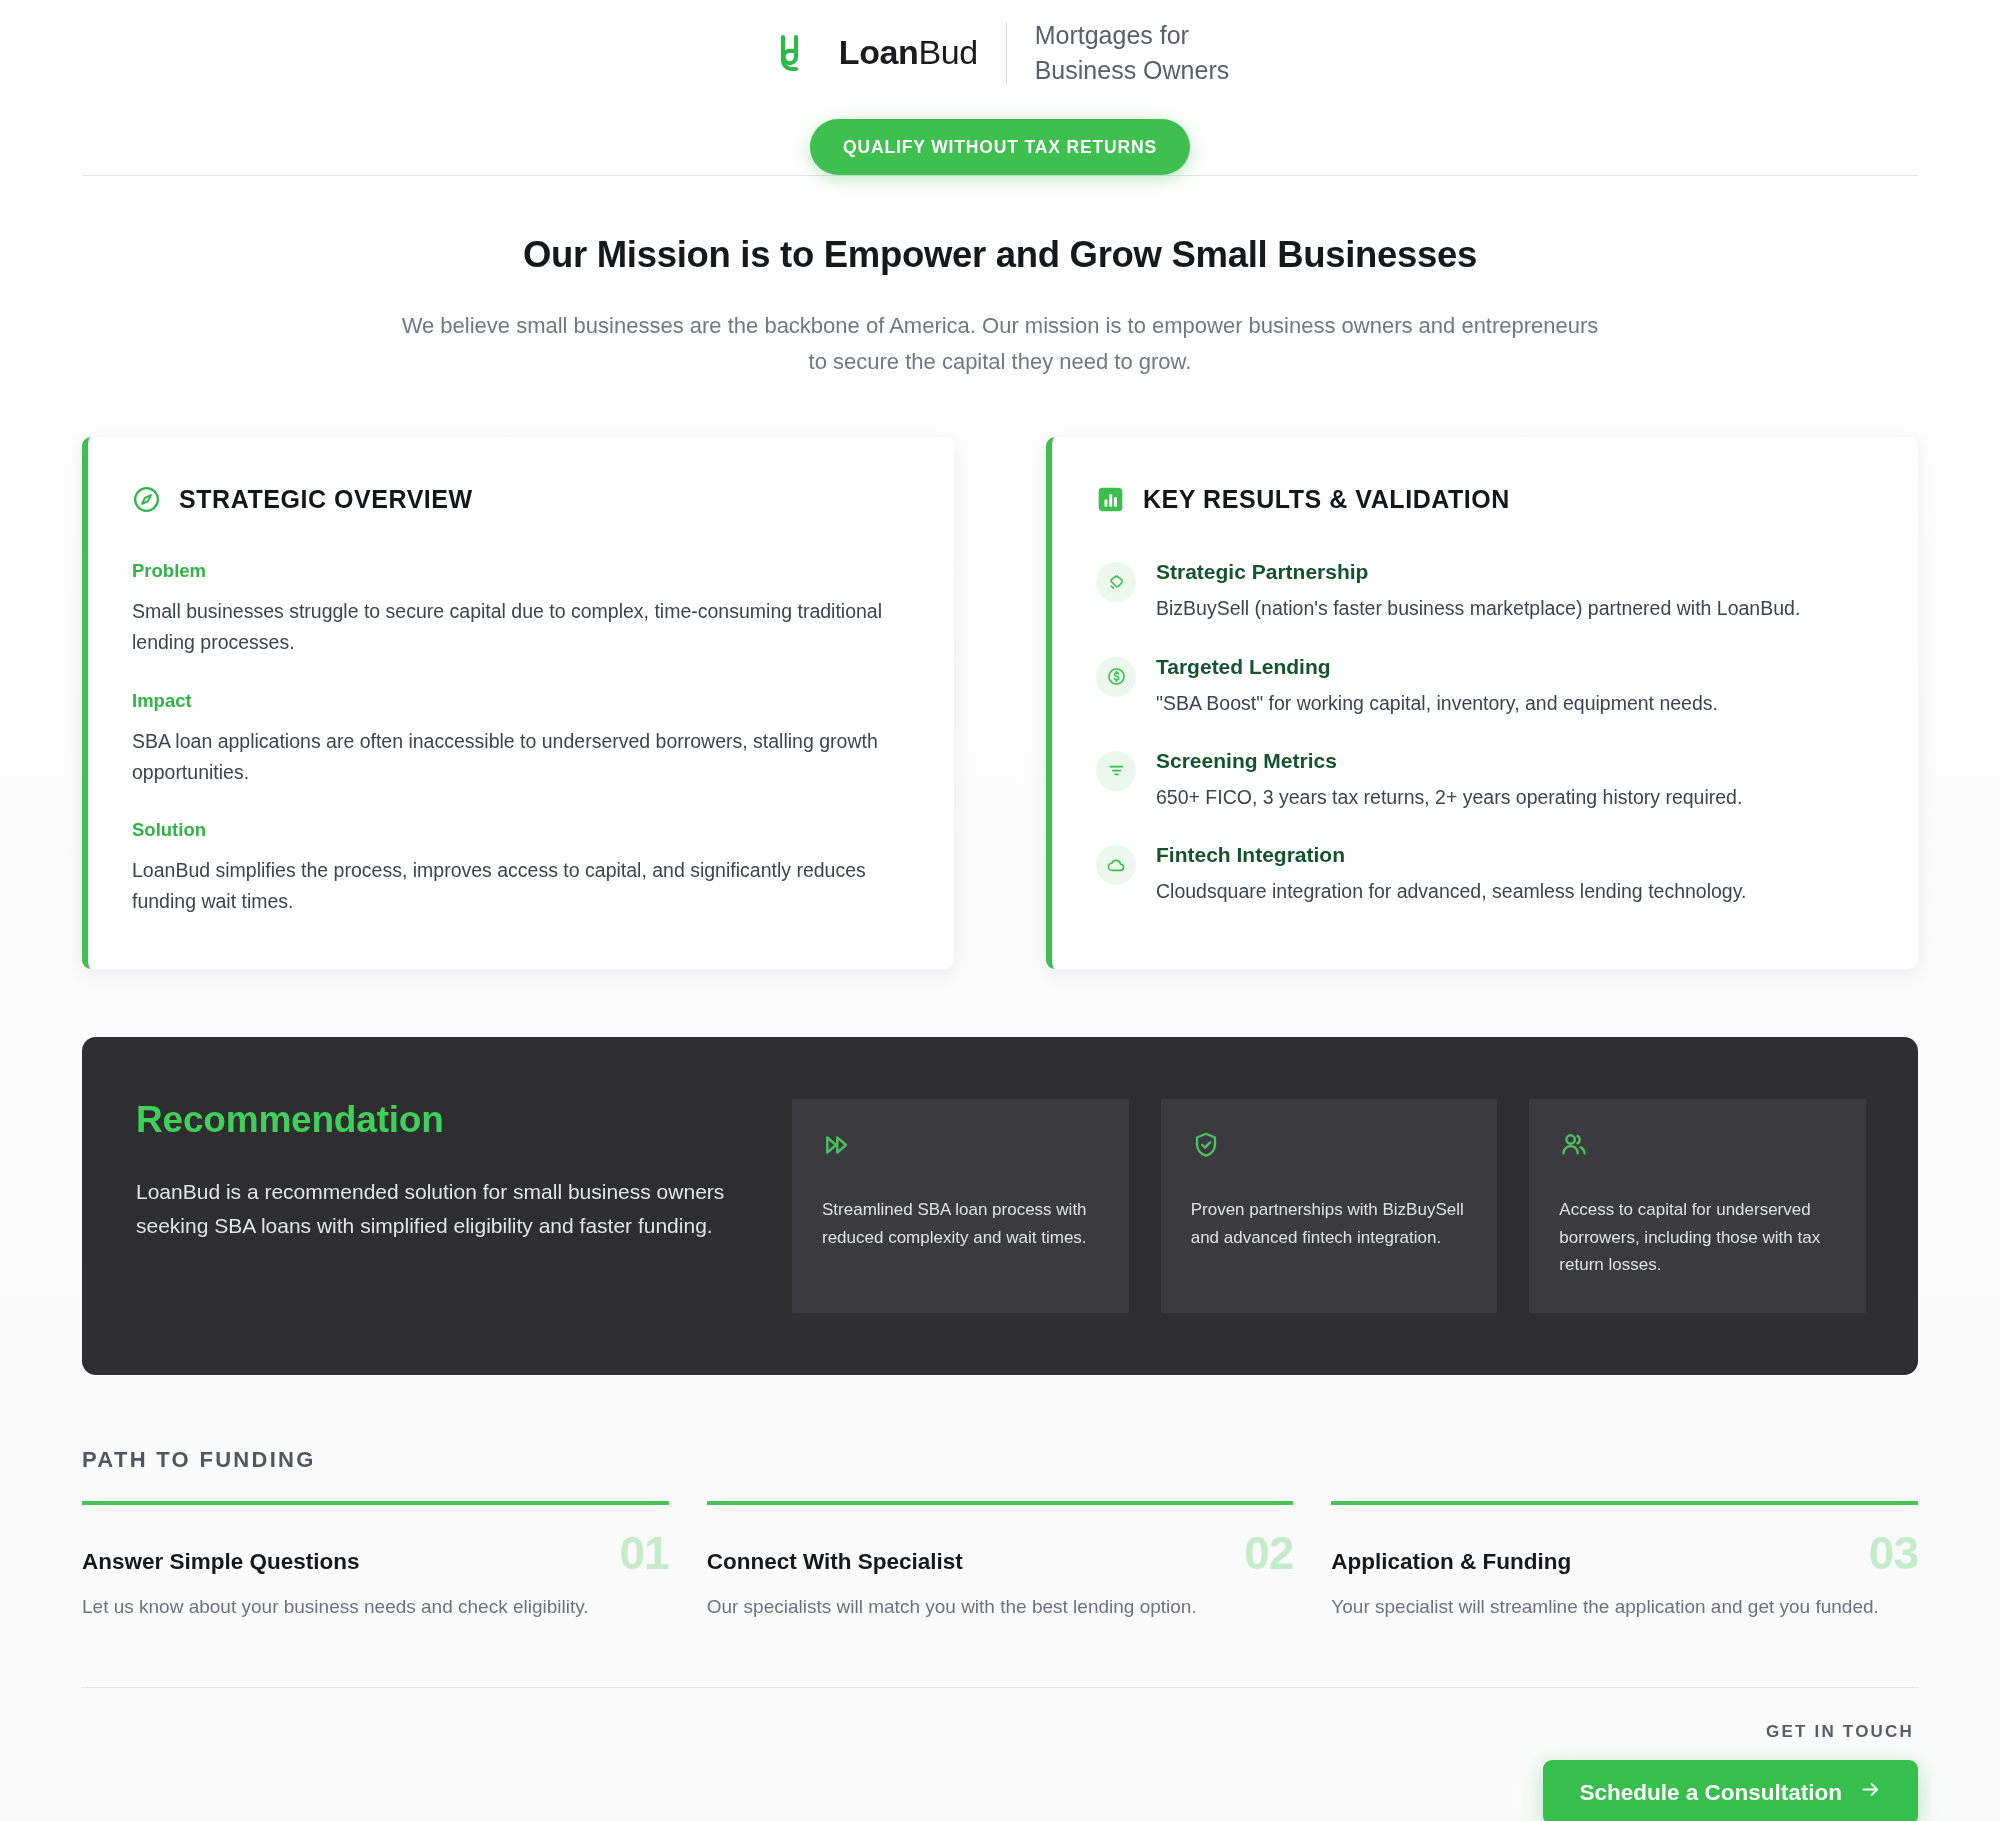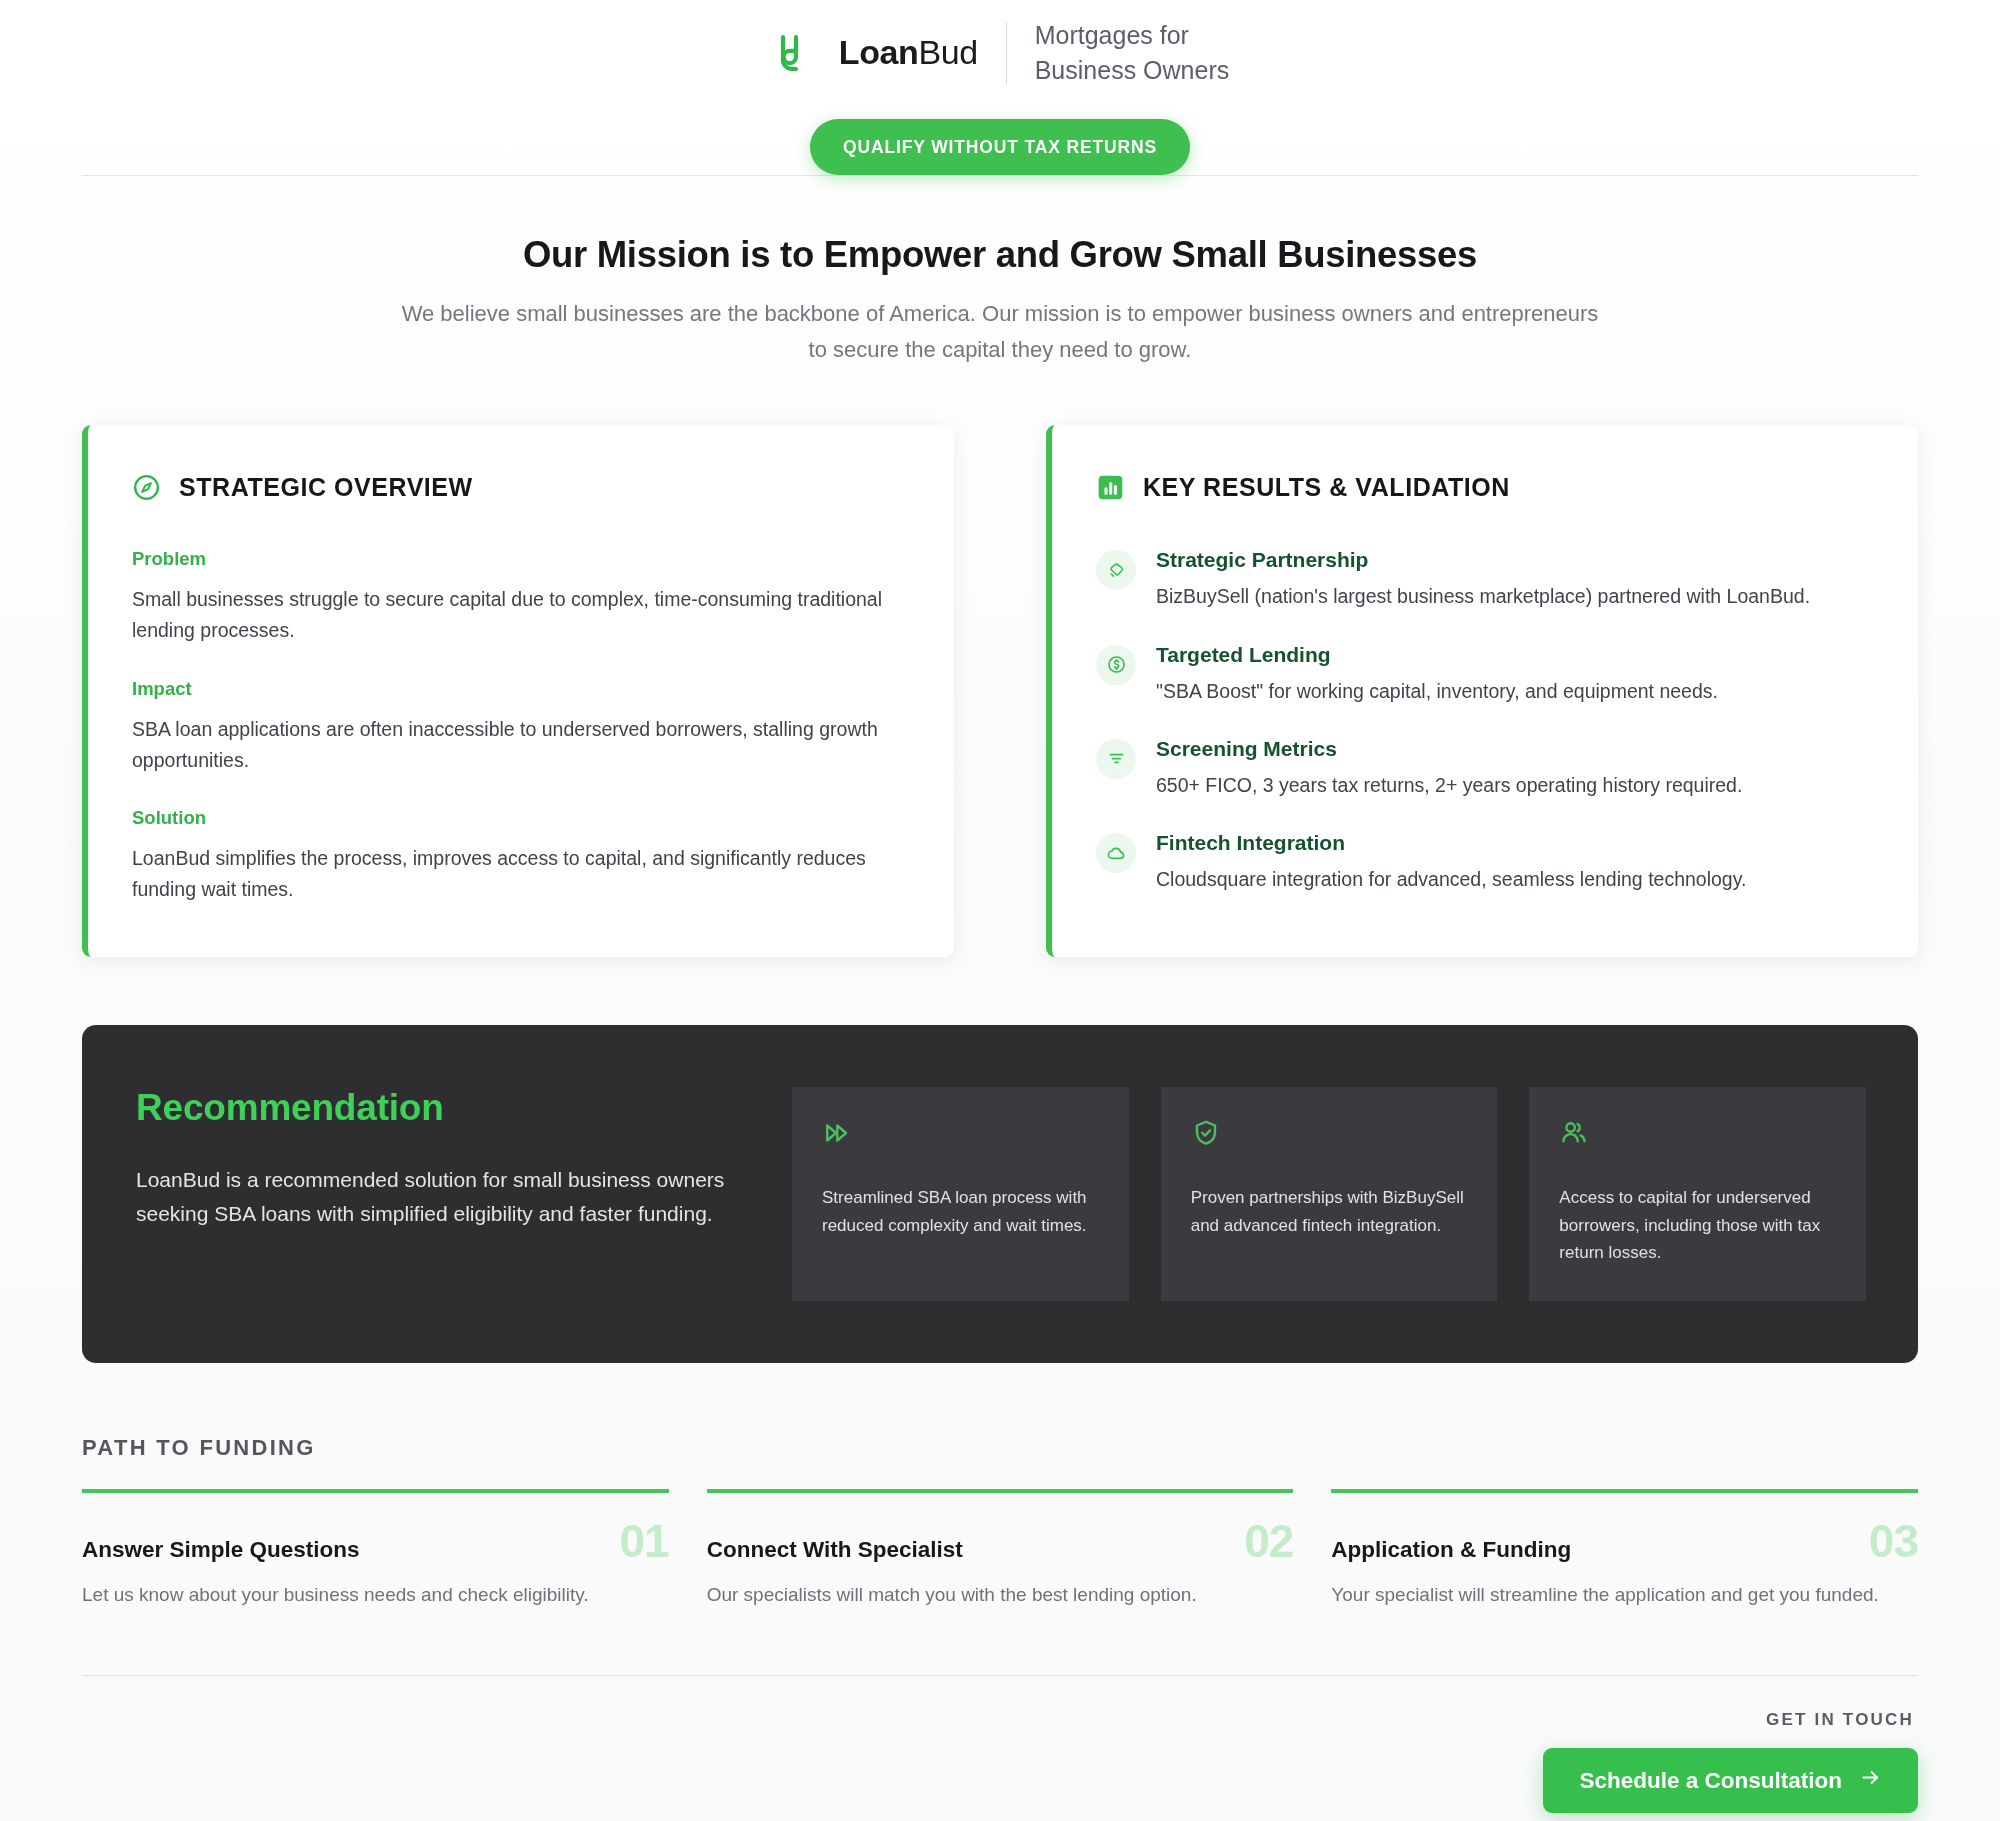--- a/index.html
+++ b/index.html
@@ -91,21 +91,21 @@
     text-align: center;
     padding-top: 58px;
   }
   .mission h1 {
     font-size: 36.5px;
     font-weight: 700;
     color: #17181c;
     letter-spacing: -0.3px;
   }
   .mission p {
-    margin: 20px auto 0;
+    margin: 32px auto 0;
     max-width: 1200px;
     font-size: 22px;
     line-height: 1.62;
     color: #73777e;
     font-weight: 400;
   }
 
   
   .cards-row {
     display: flex;
@@ -384,21 +384,21 @@
         <span class="kr-ic">
           <svg width="21" height="21" viewBox="0 0 24 24" fill="none" stroke="#3cbd4f" stroke-width="1.8" stroke-linecap="round" stroke-linejoin="round">
             <path d="M11 5 L6.5 8.5 a2 2 0 0 0 0 3 l1.5 1.3"></path>
             <path d="M13 5 L18 9 a2.2 2.2 0 0 1 .2 3 L14 16.5 a1.6 1.6 0 0 1 -2.3 0 L8.4 13.4"></path>
             <path d="M11 5 h2"></path>
             <path d="M6 16 l2.5 2.6"></path>
           </svg>
         </span>
         <div>
           <div class="kr-title">Strategic Partnership</div>
-          <div class="kr-desc">BizBuySell (nation's largest business marketplace) partnered with LoanBud.</div>
+          <div class="kr-desc">BizBuySell (nation's faster business marketplace) partnered with LoanBud.</div>
         </div>
       </div>
 
       <div class="kr-item">
         <span class="kr-ic">
           <svg width="21" height="21" viewBox="0 0 24 24" fill="none" stroke="#3cbd4f" stroke-width="1.8" stroke-linecap="round">
             <circle cx="12" cy="12" r="8.6"></circle>
             <path d="M14.3 9.1 a2.3 2.3 0 0 0 -2.3 -1.2 c-1.4 0 -2.3 .8 -2.3 1.9 c0 2.6 4.8 1.3 4.8 4 c0 1.2 -1 2 -2.5 2 a2.4 2.4 0 0 1 -2.4 -1.4"></path>
             <path d="M12 6.2 v1.6 M12 16 v1.7"></path>
           </svg>

